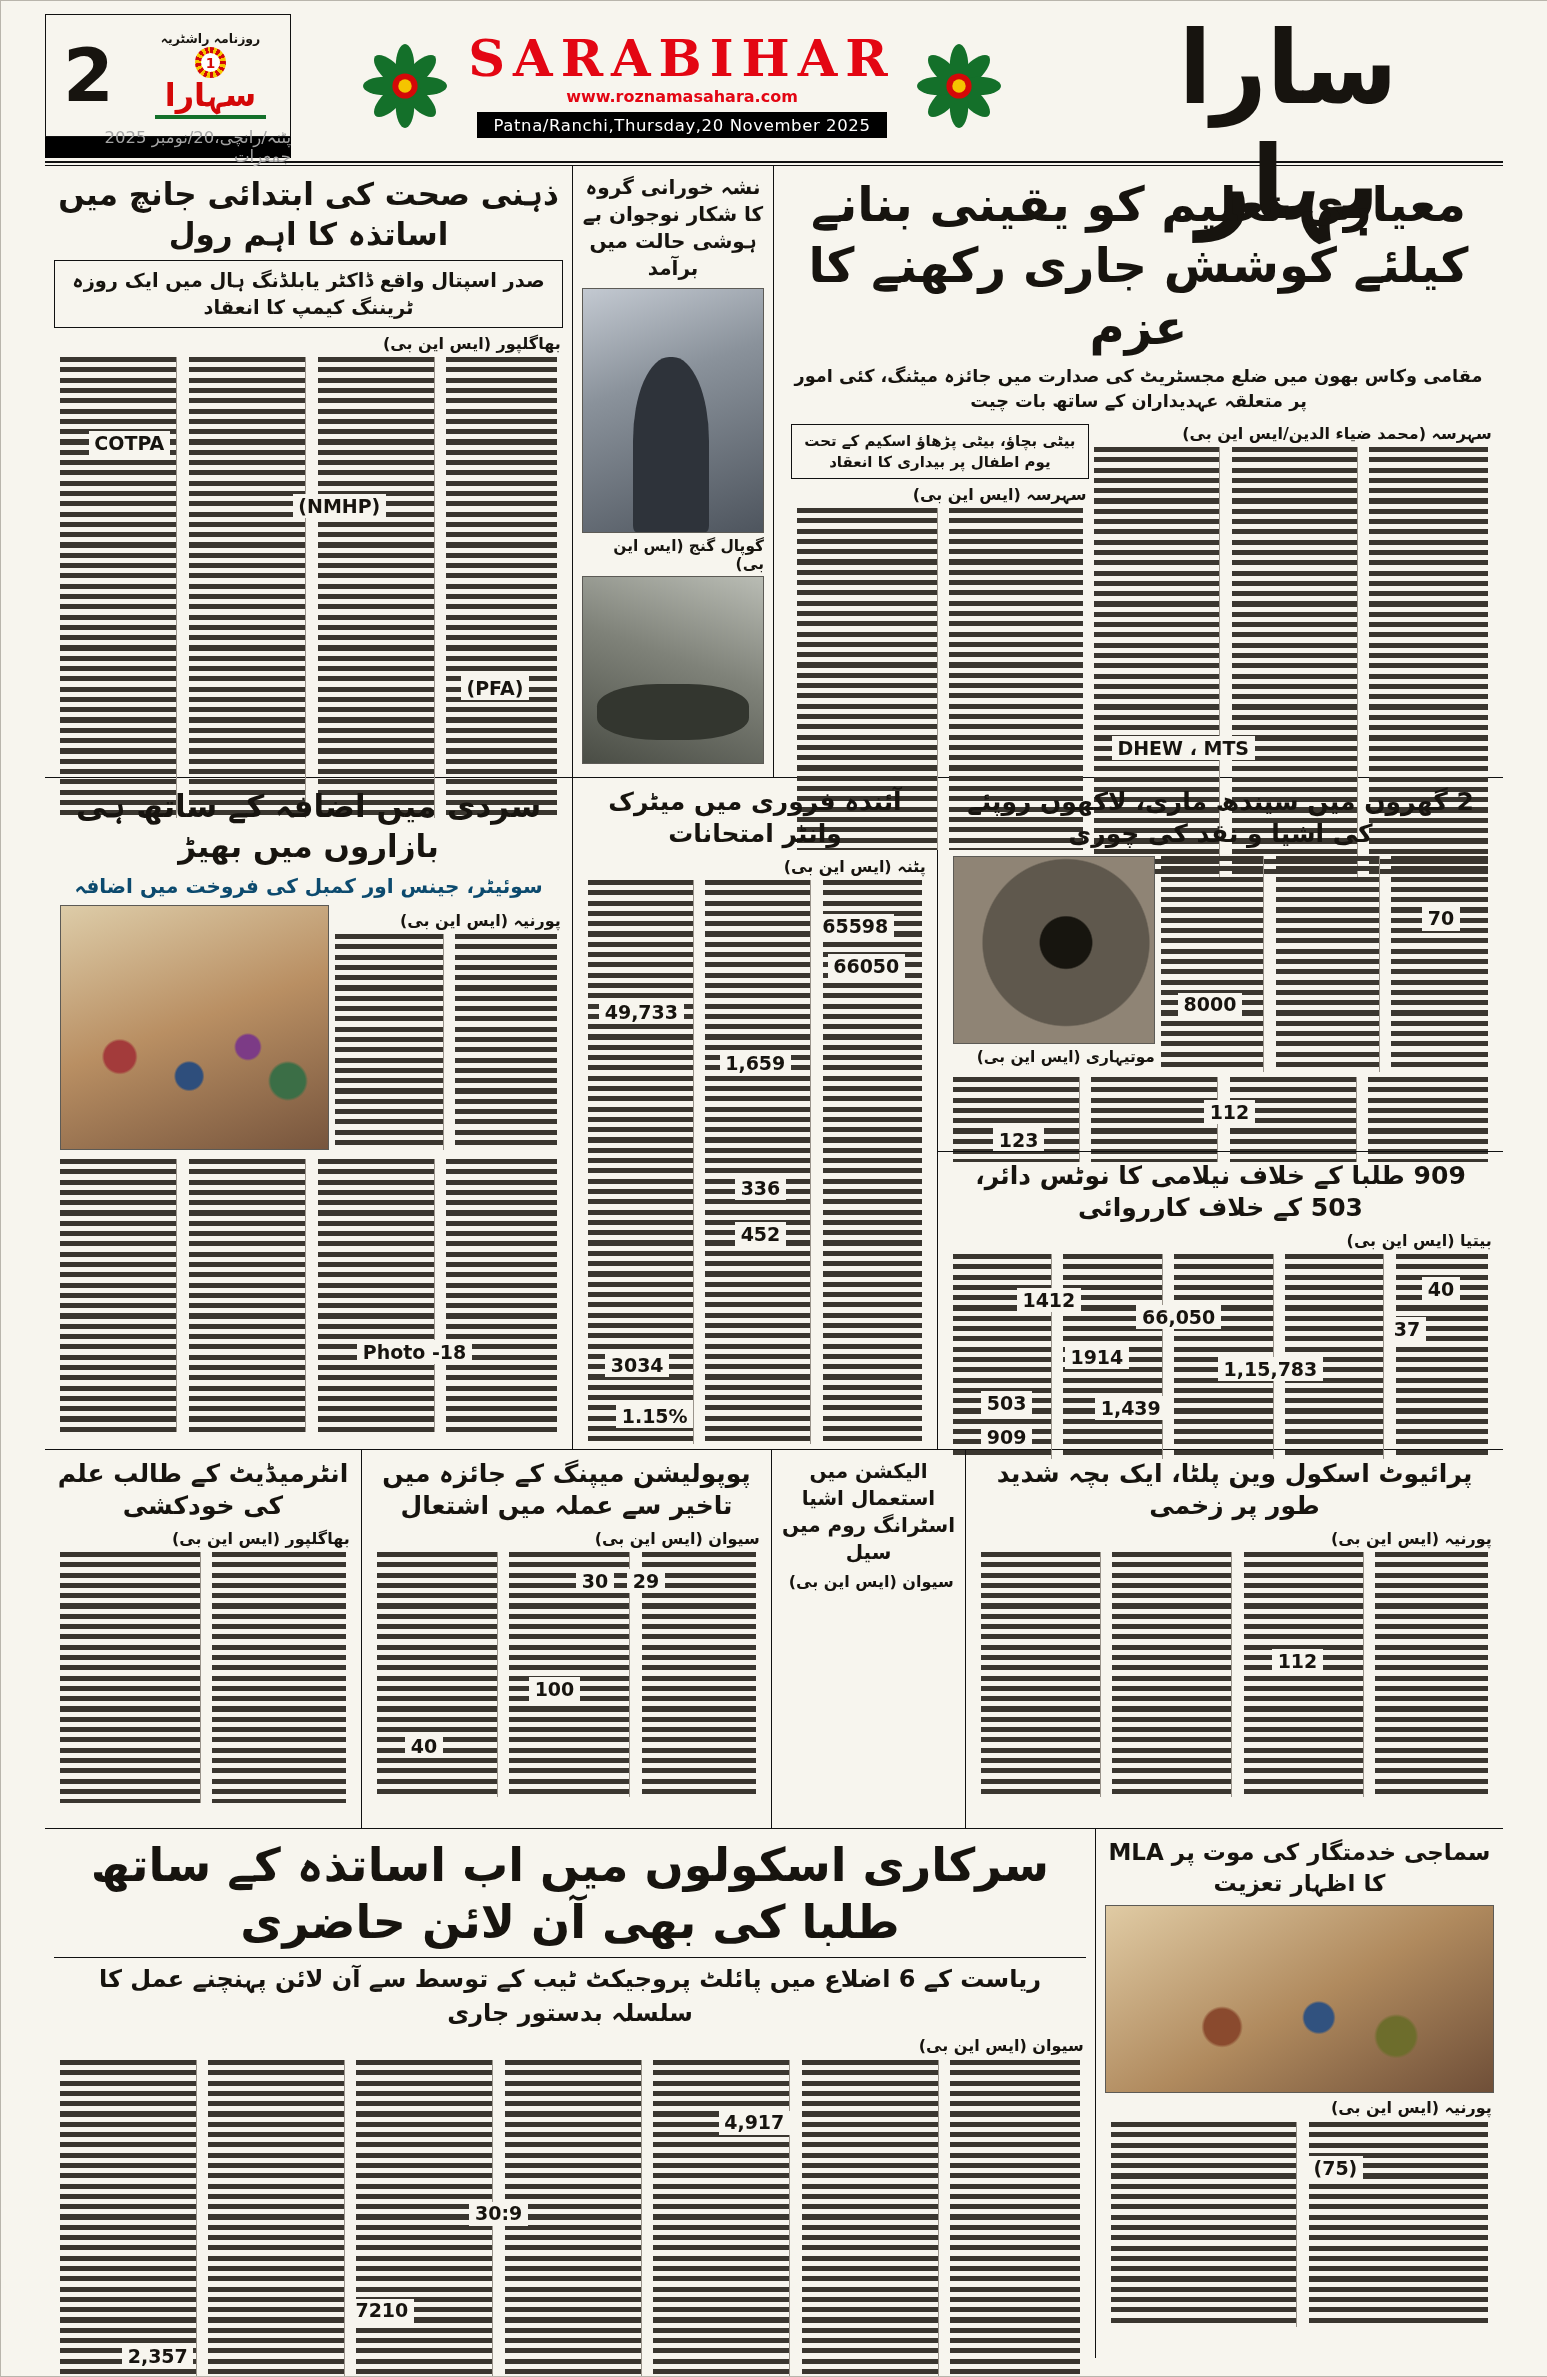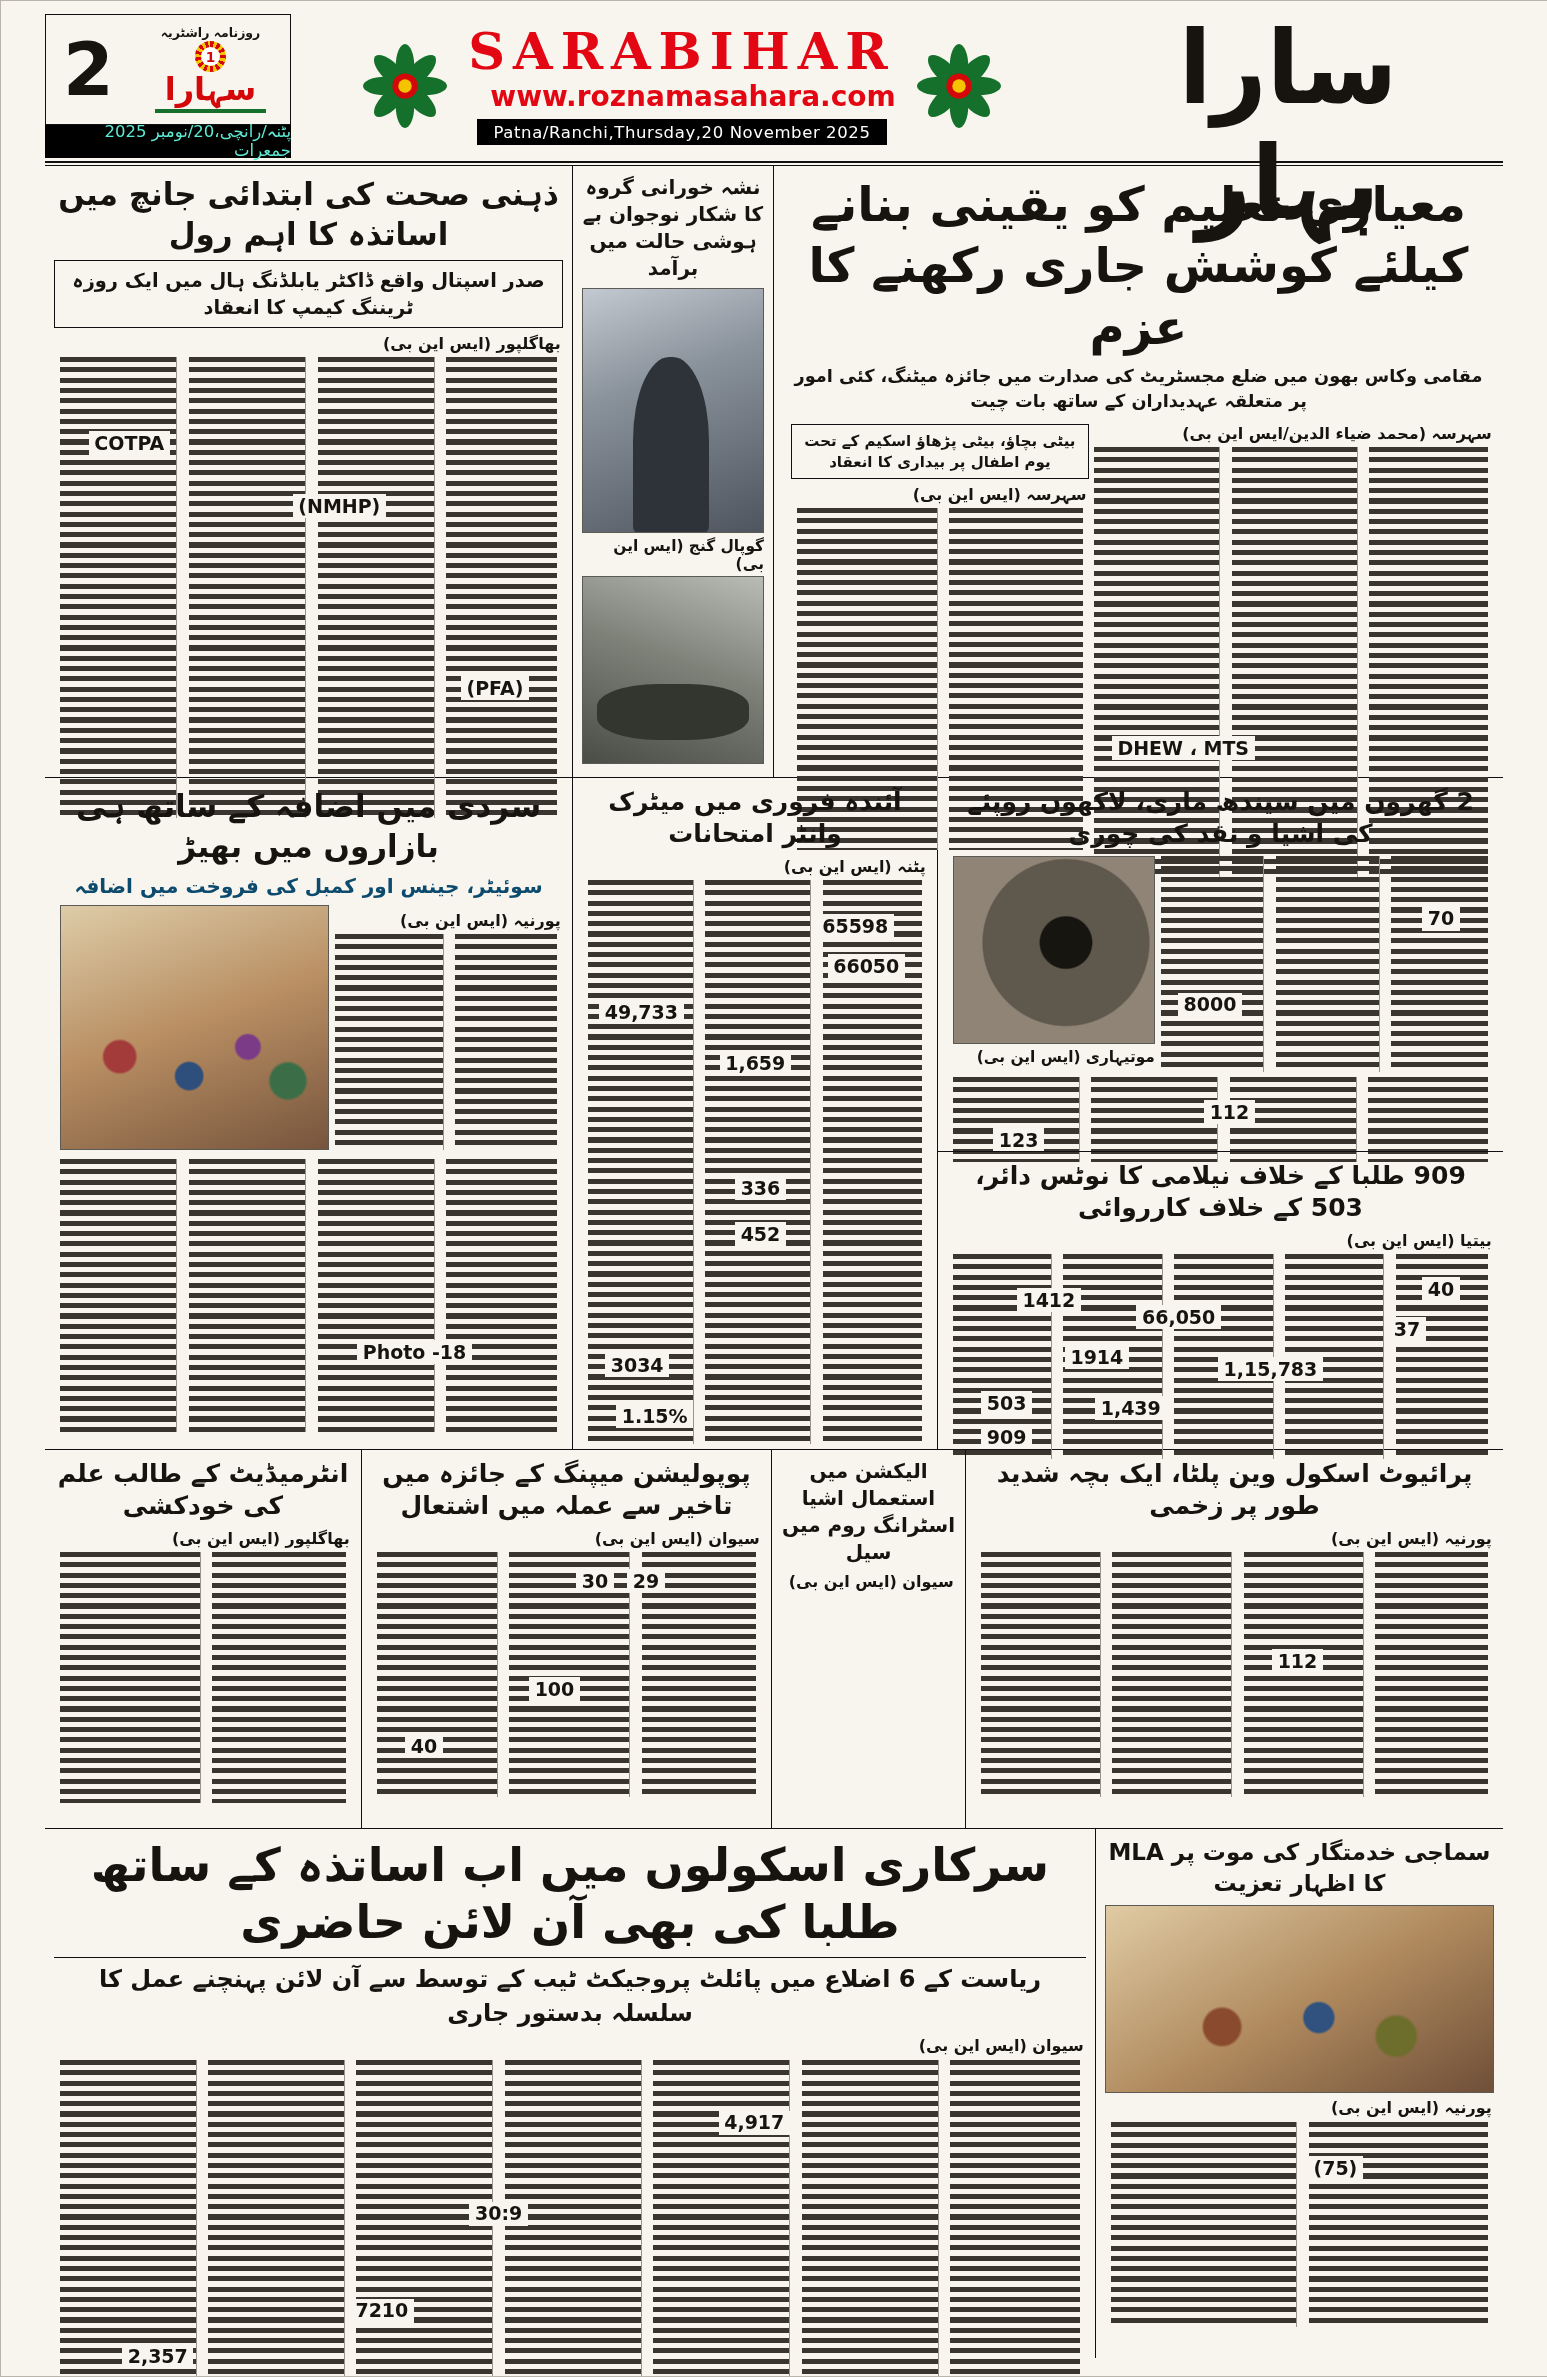--- a/index.html
+++ b/index.html
@@ -22,27 +22,27 @@
   .pg2 { width:85px; font-size:73px; font-weight:bold; text-align:center; line-height:1; }
   .brandstack { flex:1; text-align:center; direction:rtl; }
   .brand-small { font-size:12.5px; font-weight:bold; }
   .badge { width:31px; height:31px; border-radius:50%; margin:1.1px auto;
     background: repeating-conic-gradient(#d40808 0 14deg, #f5c400 14deg 28deg);
     display:flex; align-items:center; justify-content:center; }
   .badge span { width:19.4px; height:19.4px; border-radius:50%; background:#fff; color:#d40808;
     font-weight:bold; font-size:13.7px; display:flex; align-items:center; justify-content:center; }
   .brand-ur { color:#d40808; font-size:32px; font-weight:bold; line-height:1.05; }
   .brand-ur-bar { width:70%; height:4px; background:#14702a; margin:2.3px auto 0; }
-  .hdr-datebar { height:33px; background:#000; color:#5eead4; display:flex; align-items:center;
+  .hdr-datebar { height:21px; background:#000; color:#a3a3a3; display:flex; align-items:center;
     justify-content:center; font-size:16.5px; direction:rtl;padding-left:36px; }
   .hdr-center { flex:1; display:flex; direction:ltr; align-items:center; justify-content:center; gap:21.6px; }
   .orn { width:84px; height:84px; flex:0 0 auto; }
   .brand-block { text-align:center; }
   .brand-en { color:#e30613; font-size:51px; font-weight:bold; font-family:"DejaVu Serif","Liberation Serif",serif; letter-spacing:8px; line-height:1; }
-  .brand-url { color:#e30613; font-size:28px; font-weight:bold; margin-top:3.4px;text-align:right; }
+  .brand-url { color:#e30613; font-size:16px; font-weight:bold; margin-top:3.4px; }
   .brand-datebar { margin:5.7px auto 0; background:#000; color:#fff; font-size:16.5px; padding:3.4px 16px; letter-spacing:0.6px; width:max-content; }
   .masthead { width:430px; font-size:96px; font-weight:bold; text-align:center; line-height:1.15; direction:rtl; transform:scaleY(1.05); }
   .rule-dbl { border-top:2.8px solid #111; border-bottom:1.1px solid #111; height:5.1px; margin-top:3.4px; }
   
   .row { display:flex; direction:ltr; border-bottom:1.7px solid #111; }
   .row > * + * { border-left:1.1px solid #111; }
   .art { padding:8px 9px; direction:rtl; position:relative; }
   .stack { display:flex; flex-direction:column; }
   .sec { padding:8px 9px; direction:rtl; position:relative; }
   .sec + .sec { border-top:1.4px solid #111; }

